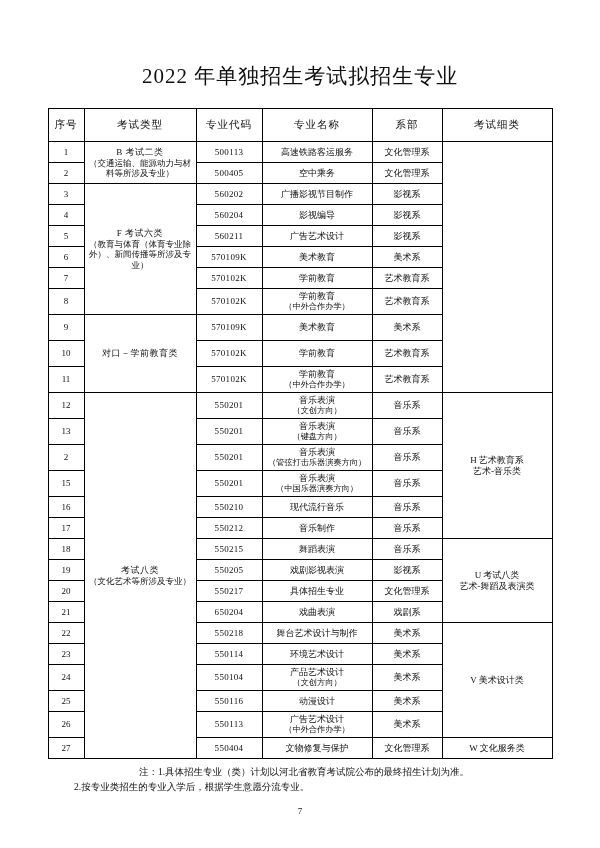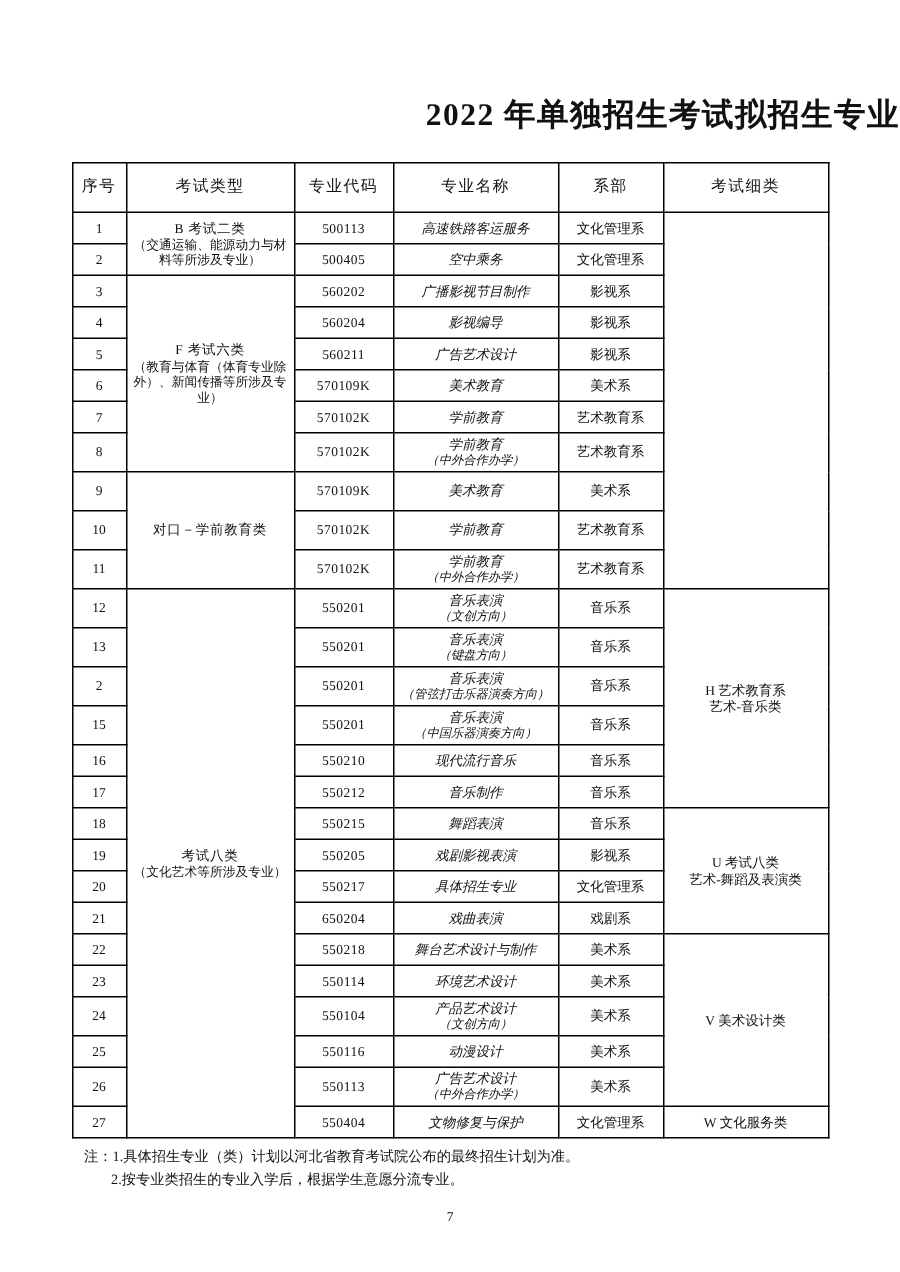--- a/index.html
+++ b/index.html
@@ -16,23 +16,23 @@
     overflow: hidden;
   }
   .page {
     width: 600px;
     height: 848px;
     box-sizing: border-box;
     padding: 0;
     position: relative;
   }
   .doc-title {
-    text-align: right;
+    text-align: center;
     font-size: 21px;
-    font-weight: bold;
+    font-weight: normal;
     letter-spacing: 1px;
     margin: 0;
     padding-top: 62px;
     padding-bottom: 18px;
     font-family: "Liberation Serif", "DejaVu Serif", serif;
   }
   table.majors {
     border-collapse: collapse;
     margin: 0 auto;
     width: 504px;
@@ -69,21 +69,20 @@
     display: block;
     font-size: 8.5px;
   }
   td.code {
     font-size: 9.5px;
     letter-spacing: 0.3px;
   }
   td.name {
     font-size: 9px;
     line-height: 1.2;
-    font-style: italic;
   }
   td.name .nm-sub {
     display: block;
     font-size: 8.2px;
   }
   td.dept {
     font-size: 9px;
   }
   td.detail {
     font-size: 9.5px;
@@ -100,20 +99,21 @@
   }
   .notes {
     width: 504px;
     margin: 6px auto 0 auto;
     font-size: 9.5px;
     line-height: 1.6;
   }
   .notes .n1 {
     text-indent: 0;
     padding-left: 8px;
+    text-align: center;
   }
   .notes .n2 {
     padding-left: 26px;
   }
   .page-num {
     position: absolute;
     bottom: 32px;
     left: 0;
     width: 100%;
     text-align: center;

